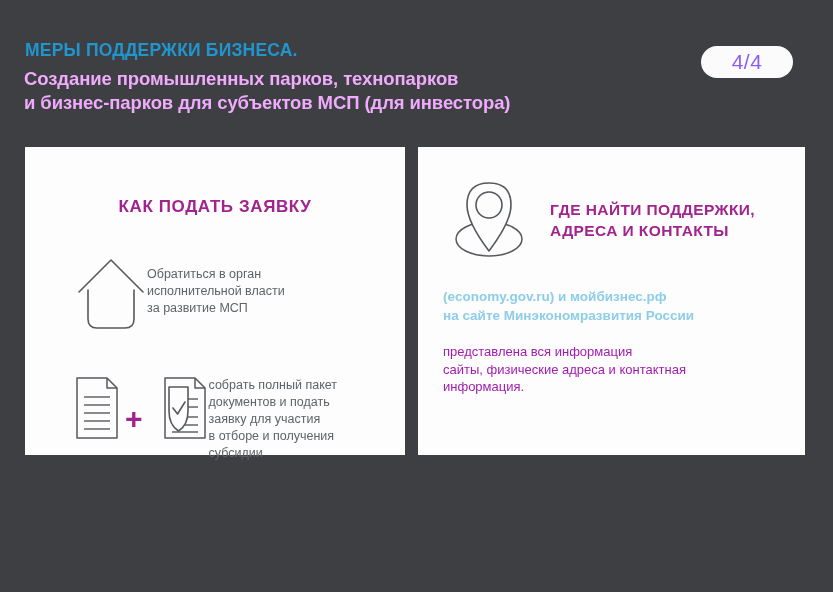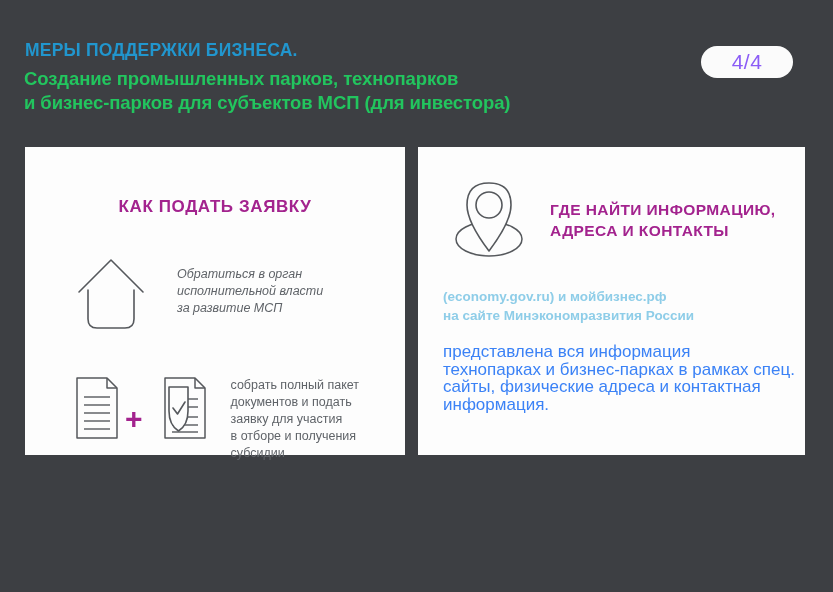--- a/index.html
+++ b/index.html
@@ -30,21 +30,21 @@
     letter-spacing: 0.2px;
     color: #2196ce;
     white-space: nowrap;
   }
   .subtitle {
     position: absolute;
     left: 24px; top: 67px;
     font-size: 18.5px;
     font-weight: bold;
     line-height: 24px;
-    color: #22c55e;
+    color: #f0abfc;
     white-space: nowrap;
     letter-spacing: -0.1px;
   }
   .subtitle span { display: block; }
 
   .page-badge {
     position: absolute;
     right: 40px; top: 46px;
     width: 92px;
     height: 32px;
@@ -95,22 +95,22 @@
     align-items: center;
     justify-content: center;
   }
   .body-text {
     font-size: 12.5px;
     line-height: 17px;
     color: #5f6368;
     white-space: nowrap;
   }
   .body-text span { display: block; }
-  .row-1 .body-text { margin-left: 30px; padding-top: 14px; font-style: italic; }
-  .row-2 .body-text { margin-left: 22px; padding-top: 2px; }
+  .row-1 .body-text { padding-top: 14px; }
+  .row-2 .body-text { padding-top: 2px; }
 
   .plus-sign {
     color: #a3238e;
     font-size: 30px;
     font-weight: bold;
     line-height: 1;
     margin: 0 4px;
     align-self: center;
   }
 
@@ -139,23 +139,23 @@
     font-weight: bold;
     line-height: 19px;
     color: #8ecde8;
     white-space: nowrap;
   }
   .link-text span { display: block; }
 
   .right-body {
     position: absolute;
     left: 25px; top: 196px;
-    font-size: 17px;
+    font-size: 13px;
     line-height: 17.5px;
-    color: #3b82f6;
+    color: #a21caf;
     white-space: nowrap;
   }
   .right-body span { display: block; }
 
   svg { display: block; }
 </style>
 </head>
 <body>
 
 <div class="header">
@@ -225,29 +225,28 @@
 
   <div class="right-head">
     <div class="icon-cell">
       <svg width="78" height="86" viewBox="0 0 78 86">
         <ellipse cx="39" cy="62" rx="33" ry="17" fill="none" stroke="#55585c" stroke-width="1.5"></ellipse>
         <path d="M39 6 Q17 6 17 28 Q17 45 39 74 Q61 45 61 28 Q61 6 39 6 Z" fill="#fdfdfd" stroke="#55585c" stroke-width="1.6" stroke-linejoin="round"></path>
         <circle cx="39" cy="28" r="13" fill="none" stroke="#55585c" stroke-width="1.6"></circle>
       </svg>
     </div>
     <div class="right-heading">
-      <span>ГДЕ НАЙТИ ИНФОРМАЦИЮ,</span>
+      <span>ГДЕ НАЙТИ ПОДДЕРЖКИ,</span>
       <span>АДРЕСА И КОНТАКТЫ</span>
     </div>
   </div>
 
   <div class="link-text">
     <span>(economy.gov.ru) и мойбизнес.рф</span>
     <span>на сайте Минэкономразвития России</span>
   </div>
 
   <div class="right-body">
     <span>представлена вся информация</span>
-    <span>технопарках и бизнес-парках в рамках спец.</span>
     <span>сайты, физические адреса и контактная</span>
     <span>информация.</span>
   </div>
 </div>
 
 </body></html>

